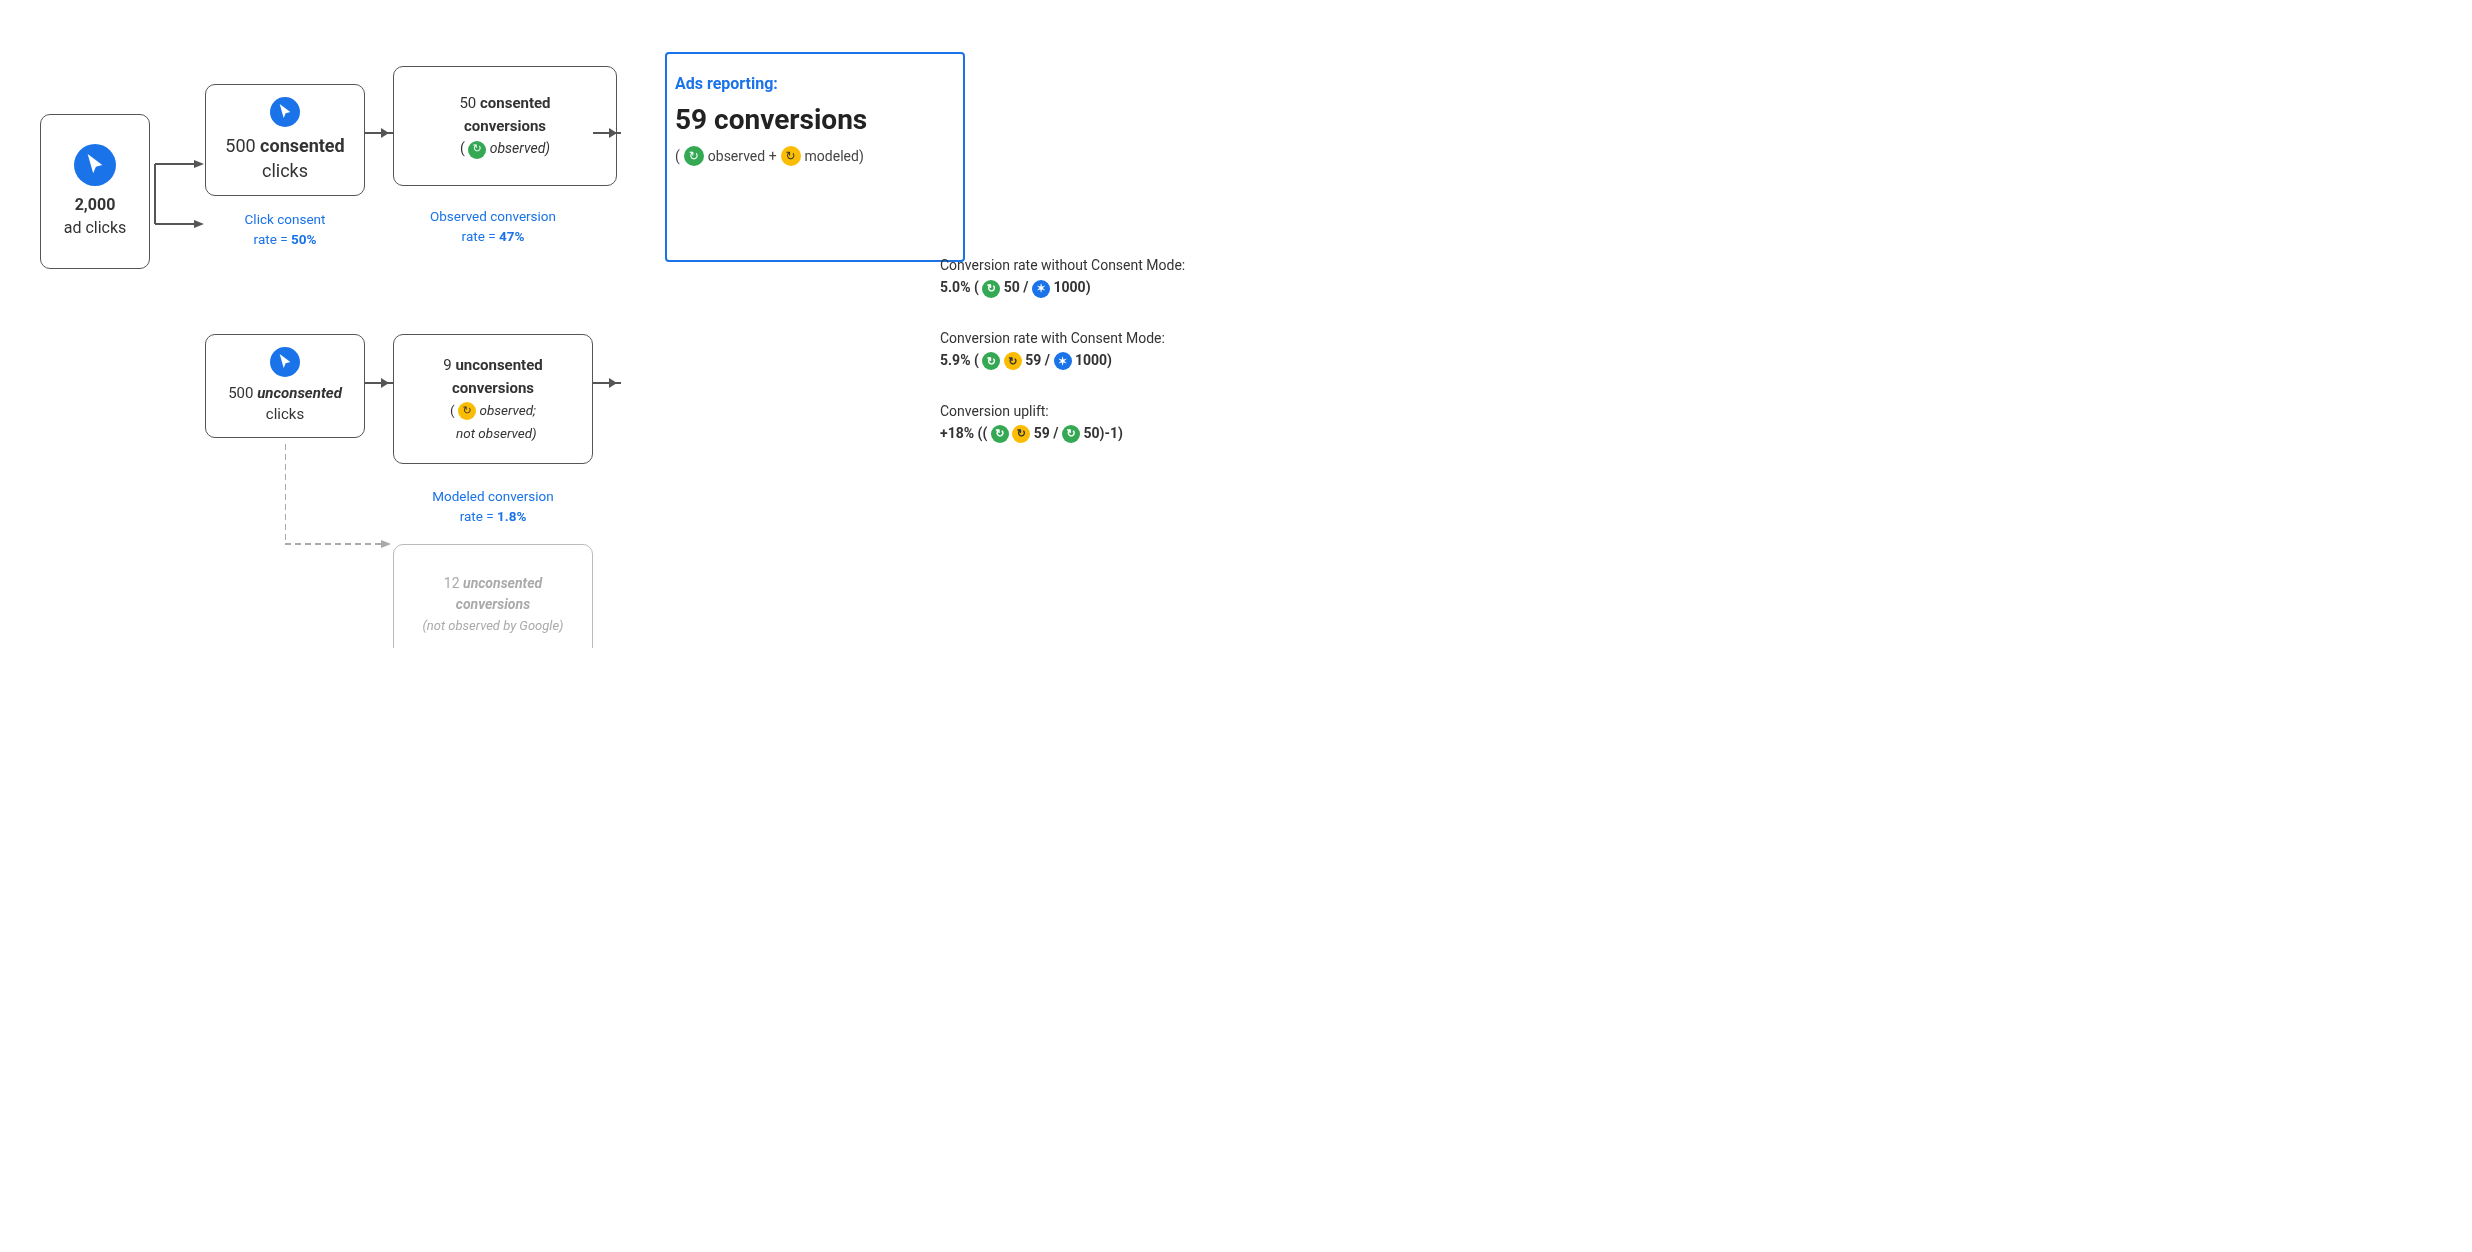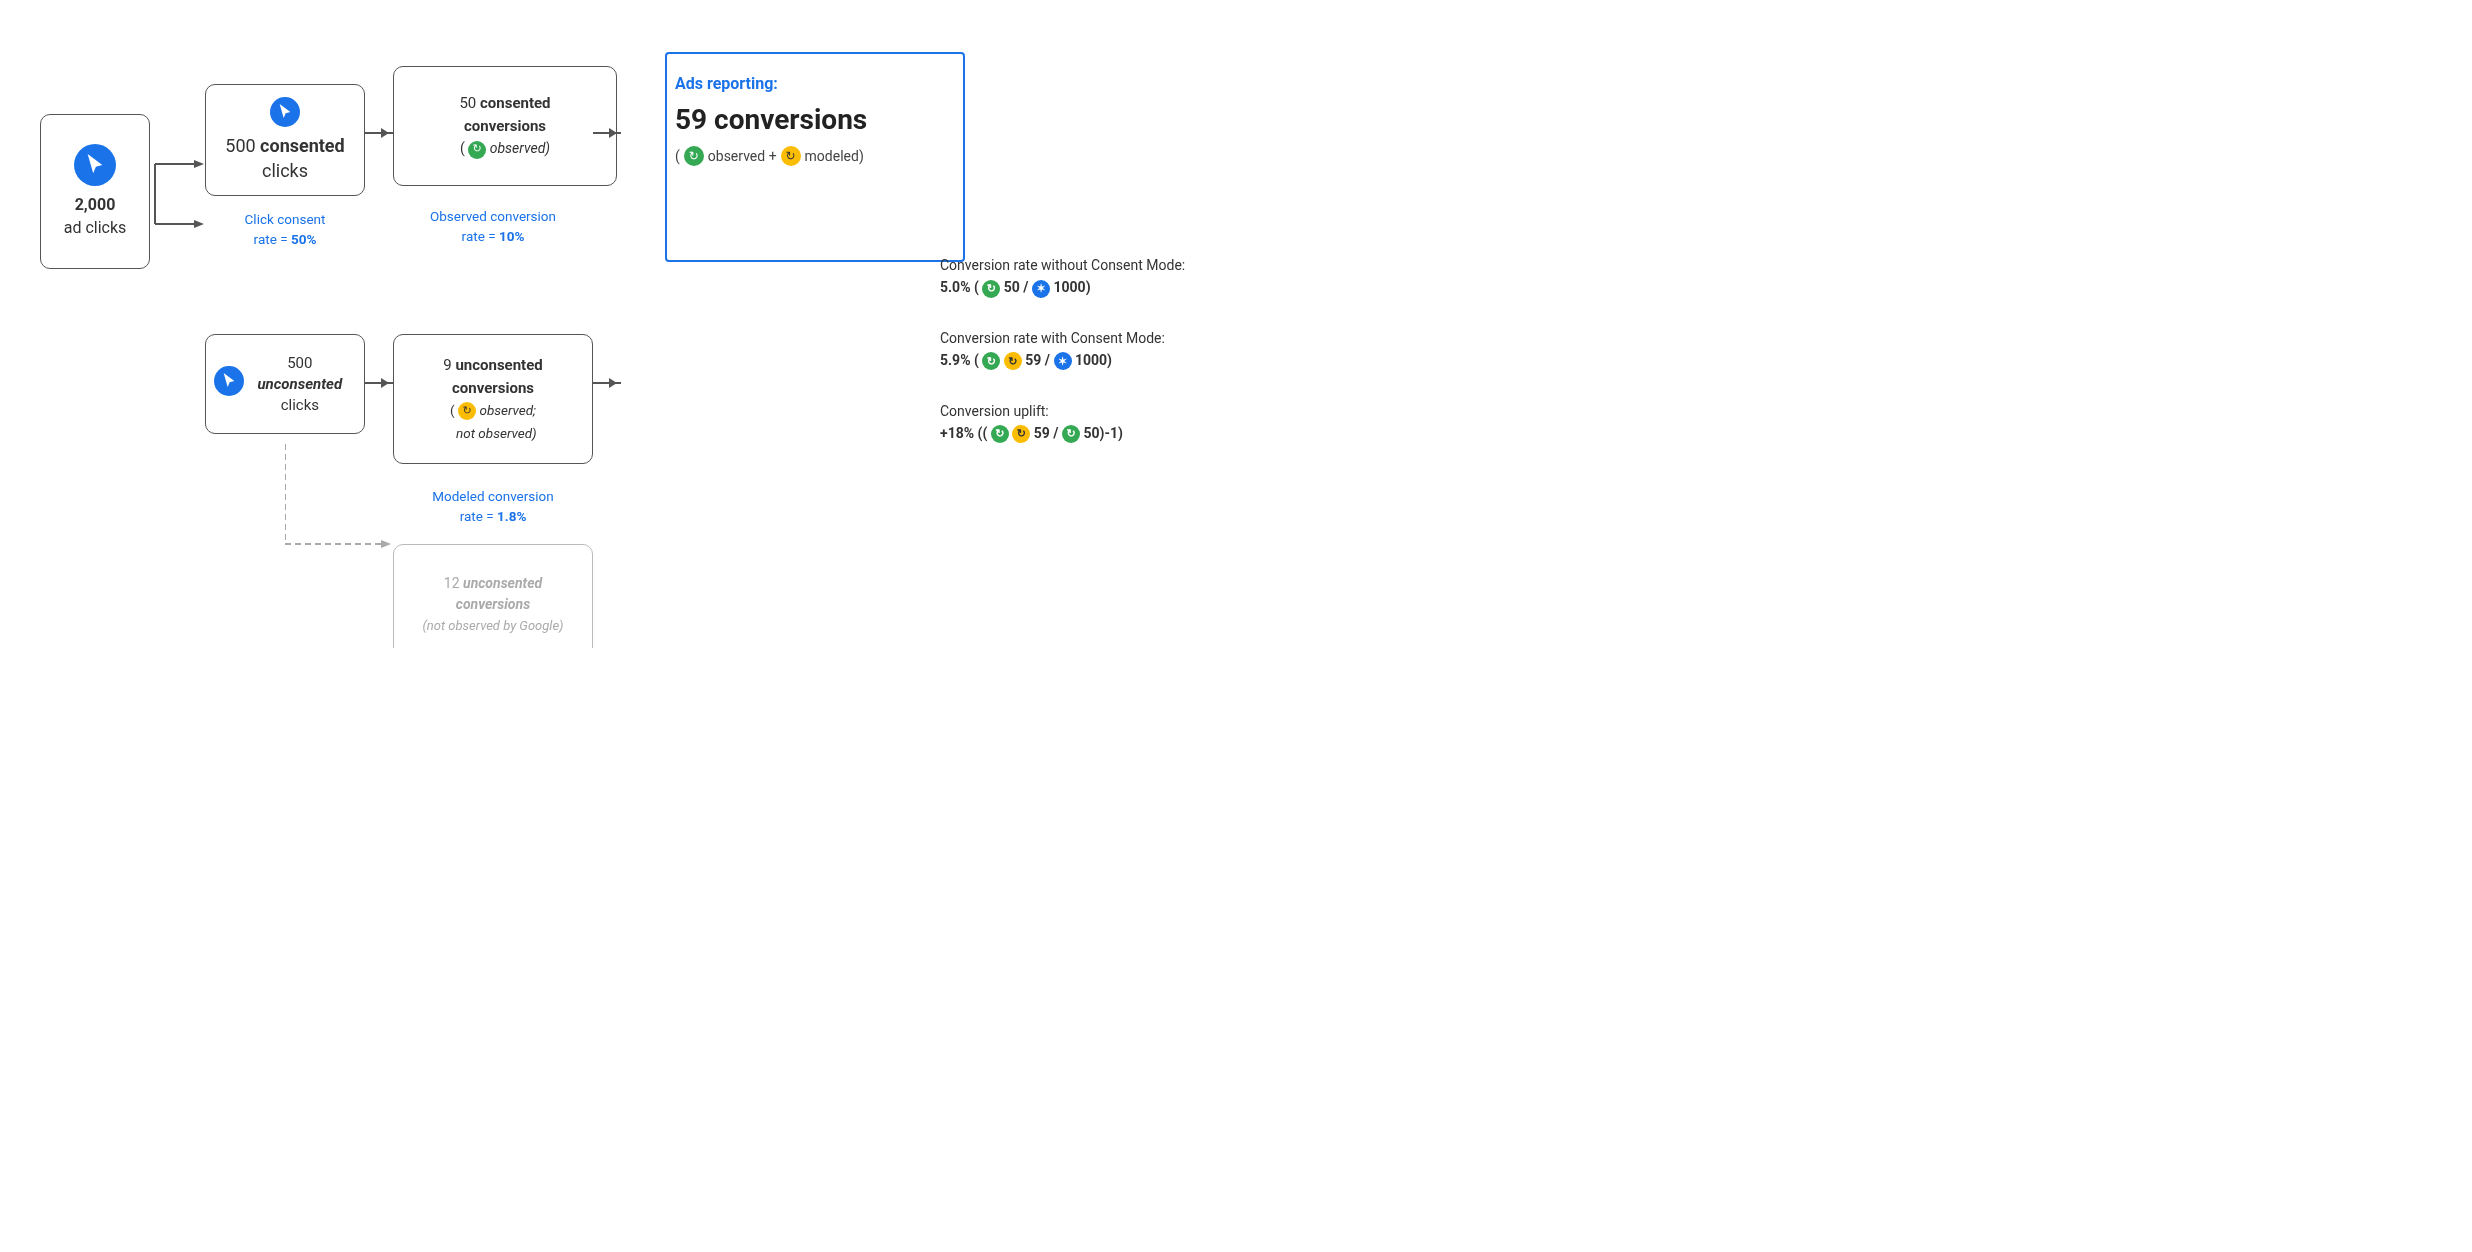--- a/index.html
+++ b/index.html
@@ -46,21 +46,21 @@
       <svg width="16" height="16" viewBox="0 0 24 24" fill="white">
         <path d="M4 0l16 12-7 2-3 7z"></path>
       </svg>
     </div>
     <div style="font-size:18px; line-height:1.4;">
       500 <strong>consented</strong><br>
       clicks
     </div>
   </div>
 
-  <div style="position:absolute; left:175px; top:310px; width:160px; min-height:100px; border:1.5px solid #555; border-radius:10px; display:flex; flex-direction:row; align-items:center; justify-content:center; padding:12px 8px; text-align:center;">
+  <div style="position:absolute; left:175px; top:310px; width:160px; min-height:100px; border:1.5px solid #555; border-radius:10px; display:flex; flex-direction:column; align-items:center; justify-content:center; padding:12px 8px; text-align:center;">
     <div style="width:30px;height:30px;background:#1a73e8;border-radius:50%;display:flex;align-items:center;justify-content:center;margin-bottom:6px;">
       <svg width="16" height="16" viewBox="0 0 24 24" fill="white">
         <path d="M4 0l16 12-7 2-3 7z"></path>
       </svg>
     </div>
     <div style="font-size:15px; line-height:1.4;">
       500 <em><strong>unconsented</strong></em><br>
       clicks
     </div>
   </div>
@@ -81,21 +81,21 @@
     <div style="font-size:15px; line-height:1.5;">
       50 <strong>consented<br>conversions</strong><br>
       <span style="font-size:14px;">(
         <span style="display:inline-flex;align-items:center;justify-content:center;width:18px;height:18px;border-radius:50%;background:#34a853;color:white;font-size:11px;vertical-align:middle;">↻</span>
         <em> observed)</em>
       </span>
     </div>
   </div>
 
   <div style="position:absolute; left:363px; top:182px; width:200px; text-align:center; color:#1a73e8; font-size:13.5px; line-height:1.5;">
-    Observed conversion<br>rate = <strong>10%</strong>
+    Observed conversion<br>rate = <strong>47%</strong>
   </div>
 
   <div style="position:absolute; left:363px; top:310px; width:200px; min-height:130px; border:1.5px solid #555; border-radius:10px; display:flex; flex-direction:column; align-items:center; justify-content:center; padding:14px 12px; text-align:center;">
     <div style="font-size:15px; line-height:1.5;">
       9 <strong>unconsented<br>conversions</strong><br>
       <span style="font-size:13.5px;">(
         <span style="display:inline-flex;align-items:center;justify-content:center;width:18px;height:18px;border-radius:50%;background:#fbbc04;color:#333;font-size:11px;vertical-align:middle;">↻</span>
         <em>observed;</em><br>
         <em>&nbsp;&nbsp;not observed)</em>
       </span>

